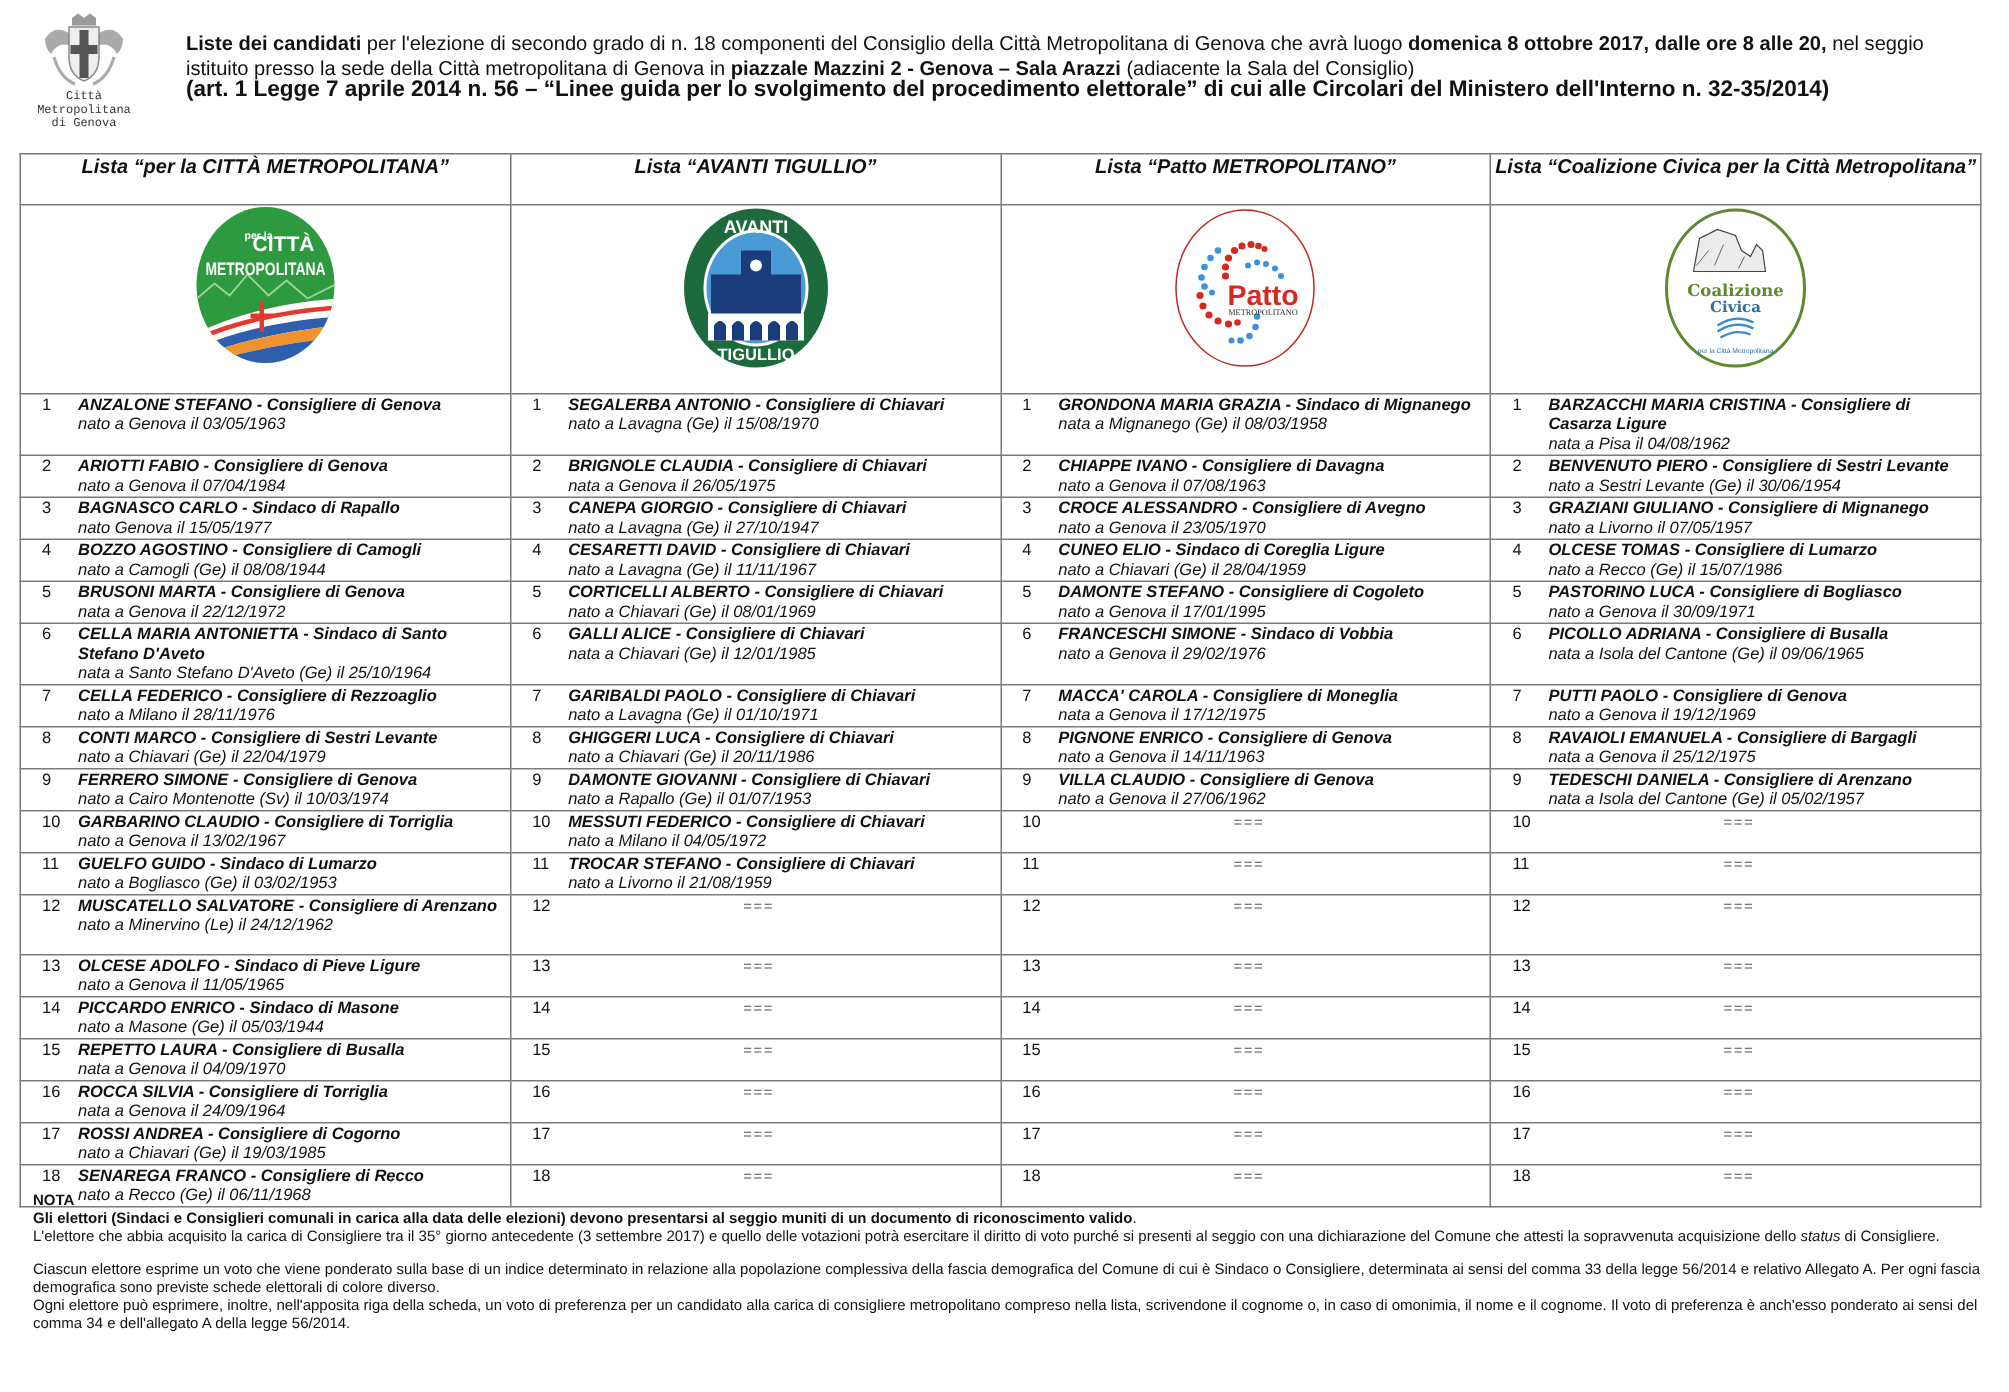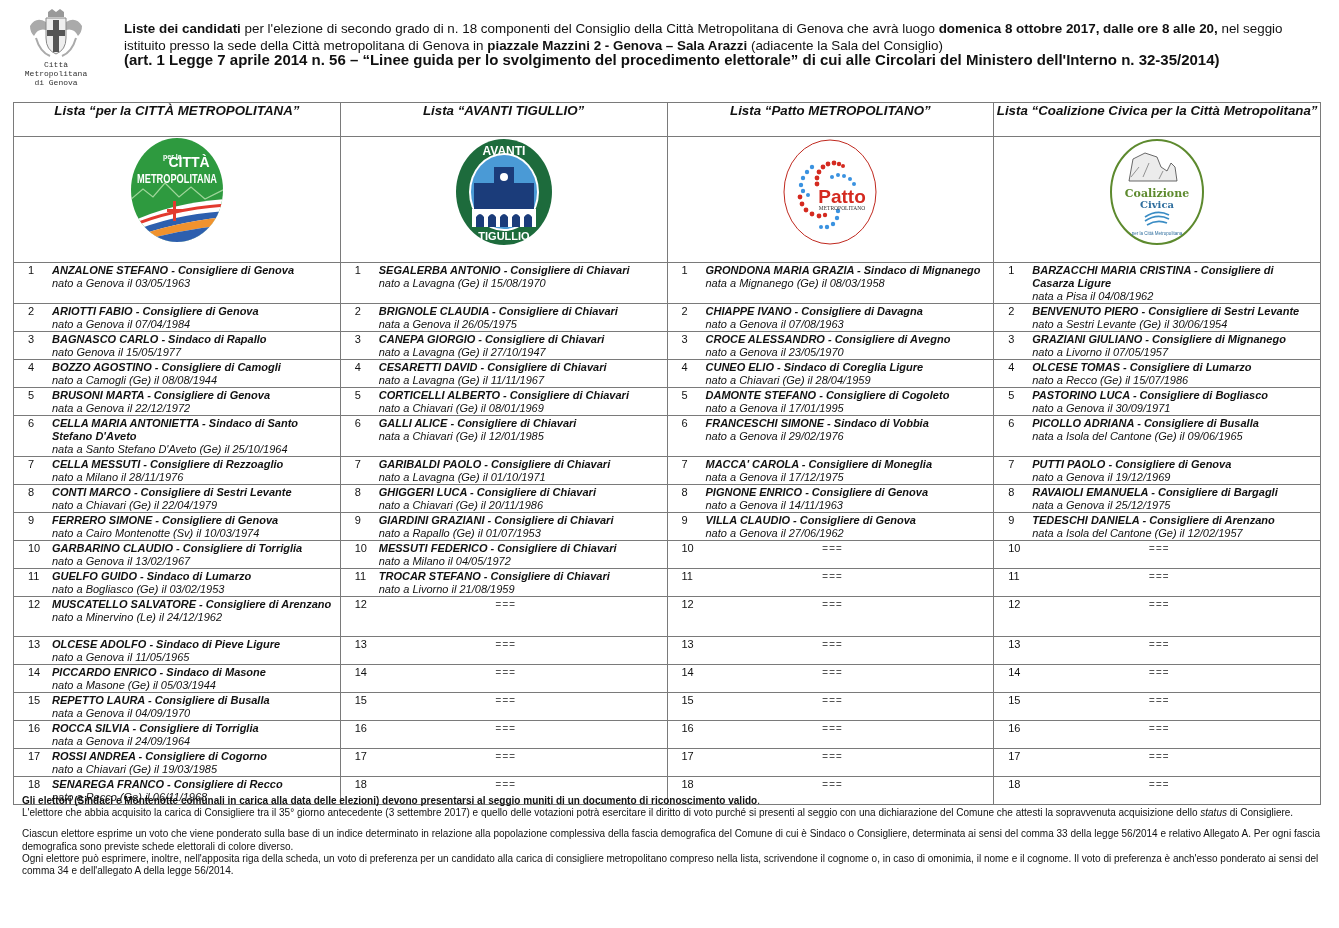--- a/index.html
+++ b/index.html
@@ -324,21 +324,21 @@
           <div class="cand-inner">
             <span class="num">6</span>
             <div class="body"><span class="name">PICOLLO ADRIANA</span><span class="name"> - Consigliere di Busalla</span><br><span>nata a Isola del Cantone (Ge) il 09/06/1965</span></div>
           </div>
         </td>
       </tr>
       <tr style="height: 27px;">
         <td class="cand">
           <div class="cand-inner">
             <span class="num">7</span>
-            <div class="body"><span class="name">CELLA MESSUTI</span><span class="name"> - Consigliere di Rezzoaglio</span><br><span>nato a Milano il 28/11/1976</span></div>
+            <div class="body"><span class="name">CELLA FEDERICO</span><span class="name"> - Consigliere di Rezzoaglio</span><br><span>nato a Milano il 28/11/1976</span></div>
           </div>
         </td>
         <td class="cand">
           <div class="cand-inner">
             <span class="num">7</span>
             <div class="body"><span class="name">GARIBALDI PAOLO</span><span class="name"> - Consigliere di Chiavari</span><br><span>nato a Lavagna (Ge) il 01/10/1971</span></div>
           </div>
         </td>
         <td class="cand">
           <div class="cand-inner">
@@ -382,33 +382,33 @@
       <tr style="height: 27px;">
         <td class="cand">
           <div class="cand-inner">
             <span class="num">9</span>
             <div class="body"><span class="name">FERRERO SIMONE</span><span class="name"> - Consigliere di Genova</span><br><span>nato a Cairo Montenotte (Sv) il 10/03/1974</span></div>
           </div>
         </td>
         <td class="cand">
           <div class="cand-inner">
             <span class="num">9</span>
-            <div class="body"><span class="name">GIARDINI GRAZIANI</span><span class="name"> - Consigliere di Chiavari</span><br><span>nato a Rapallo (Ge) il 01/07/1953</span></div>
+            <div class="body"><span class="name">DAMONTE GIOVANNI</span><span class="name"> - Consigliere di Chiavari</span><br><span>nato a Rapallo (Ge) il 01/07/1953</span></div>
           </div>
         </td>
         <td class="cand">
           <div class="cand-inner">
             <span class="num">9</span>
             <div class="body"><span class="name">VILLA CLAUDIO</span><span class="name"> - Consigliere di Genova</span><br><span>nato a Genova il 27/06/1962</span></div>
           </div>
         </td>
         <td class="cand">
           <div class="cand-inner">
             <span class="num">9</span>
-            <div class="body"><span class="name">TEDESCHI DANIELA</span><span class="name"> - Consigliere di Arenzano</span><br><span>nata a Isola del Cantone (Ge) il 12/02/1957</span></div>
+            <div class="body"><span class="name">TEDESCHI DANIELA</span><span class="name"> - Consigliere di Arenzano</span><br><span>nata a Isola del Cantone (Ge) il 05/02/1957</span></div>
           </div>
         </td>
       </tr>
       <tr style="height: 27px;">
         <td class="cand">
           <div class="cand-inner">
             <span class="num">10</span>
             <div class="body"><span class="name">GARBARINO CLAUDIO</span><span class="name"> - Consigliere di Torriglia</span><br><span>nato a Genova il 13/02/1967</span></div>
           </div>
         </td>
@@ -686,18 +686,19 @@
             <div class="body" style="padding-right: 30px;">
               <div class="empty-mark">===</div>
             </div>
           </div>
         </td>
       </tr>
     </tbody>
 </table>
 
 <div class="note">
-  <p><b>Gli elettori (Sindaci e Montenotte comunali in carica alla data delle elezioni) devono presentarsi al seggio muniti di un documento di riconoscimento valido</b><span>.</span></p>
+  <p><b>NOTA</b></p>
+  <p><b>Gli elettori (Sindaci e Consiglieri comunali in carica alla data delle elezioni) devono presentarsi al seggio muniti di un documento di riconoscimento valido</b><span>.</span></p>
   <p><span>L'elettore che abbia acquisito la carica di Consigliere tra il 35° giorno antecedente (3 settembre 2017) e quello delle votazioni potrà esercitare il diritto di voto purché si presenti al seggio con una dichiarazione del Comune che attesti la sopravvenuta acquisizione dello </span><i>status</i><span> di Consigliere.</span></p>
   <div class="gap"></div>
   <p>Ciascun elettore esprime un voto che viene ponderato sulla base di un indice determinato in relazione alla  popolazione complessiva della fascia demografica del Comune di cui è Sindaco o Consigliere, determinata ai sensi del comma 33 della legge 56/2014 e relativo Allegato A. Per ogni fascia demografica sono previste schede elettorali di colore diverso.</p>
   <p>Ogni elettore può esprimere, inoltre, nell'apposita riga della scheda, un voto di preferenza per un candidato alla carica di consigliere metropolitano compreso nella lista, scrivendone  il cognome o, in caso di omonimia, il nome e il cognome. Il voto di preferenza è anch'esso ponderato ai sensi del comma 34 e dell'allegato A della legge 56/2014.</p>
 </div>
 
 </body></html>

